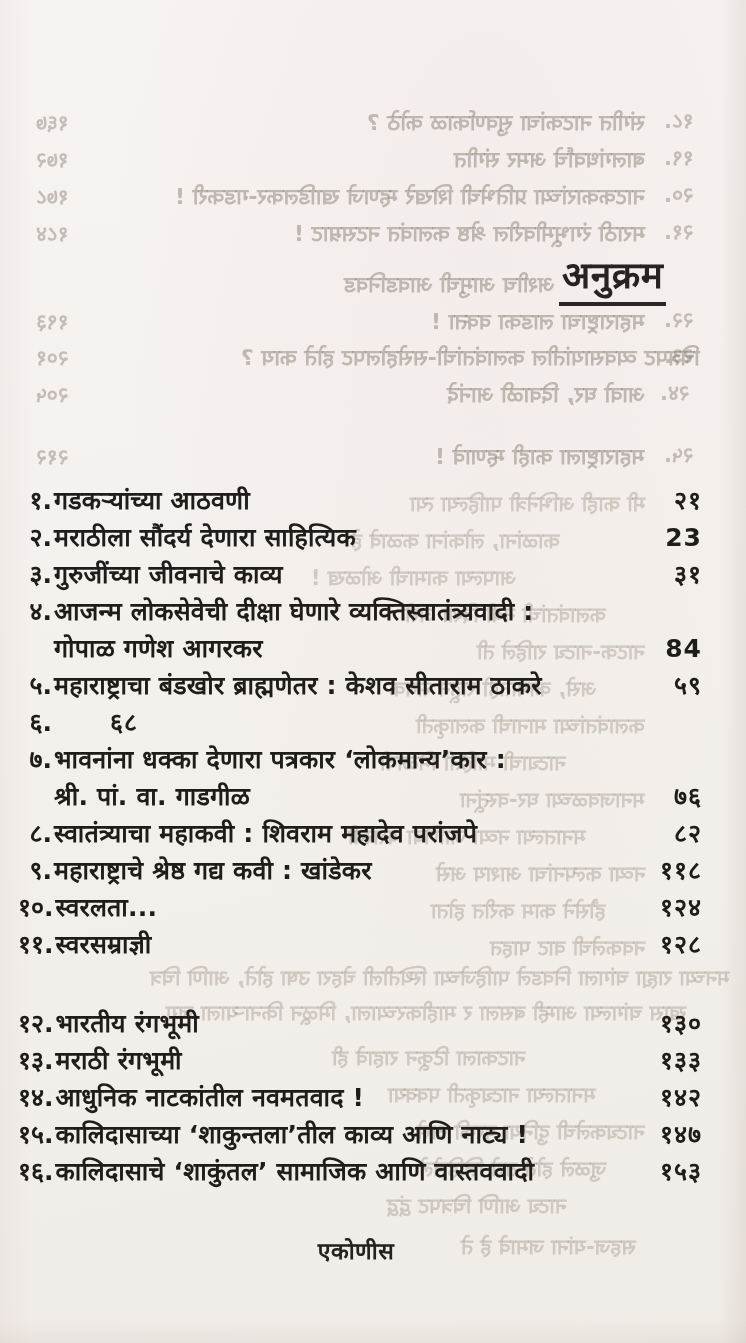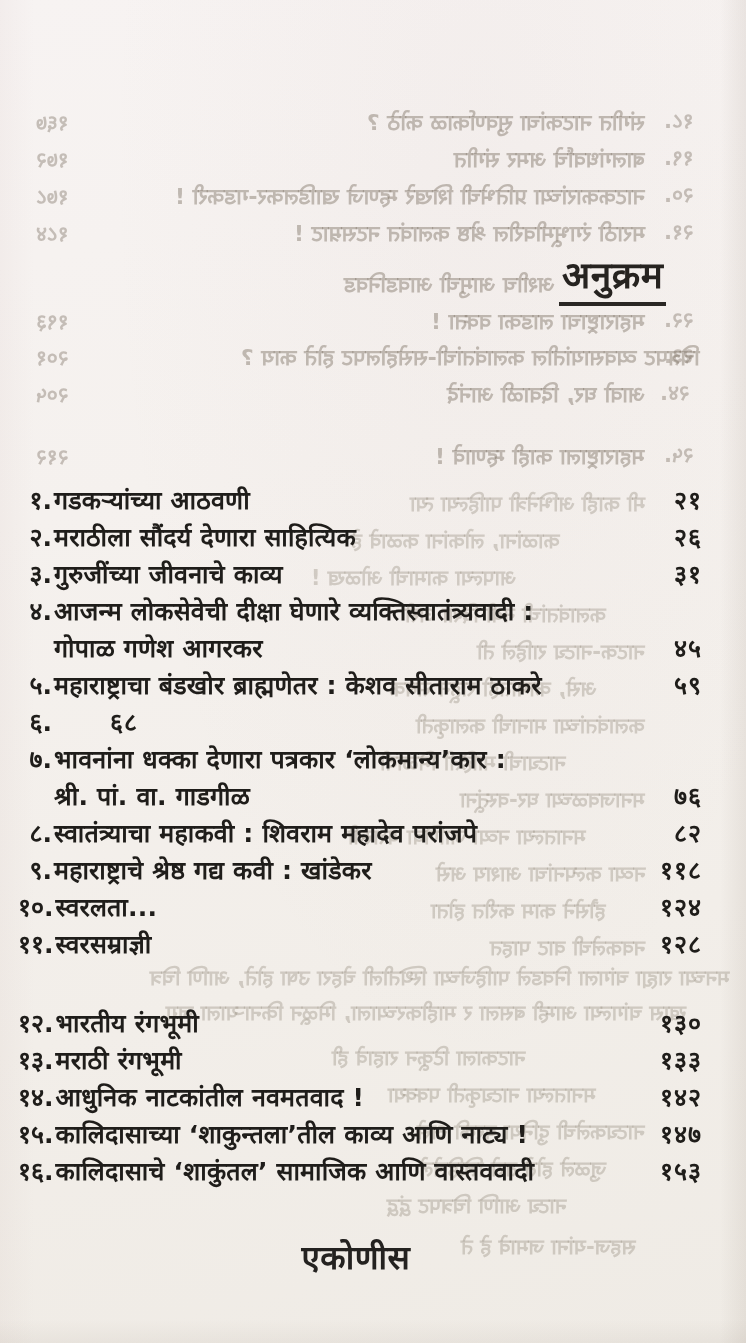--- a/index.html
+++ b/index.html
@@ -41,21 +41,21 @@
   }
   .tnum{flex:0 0 34px;text-align:right;}
   .ttitle{flex:1 1 auto;margin-left:2px;letter-spacing:.2px;}
   .tpage{flex:0 0 86px;text-align:right;letter-spacing:1px;}
   .trow.cont .tnum{visibility:hidden;}
   .trow.sec-gap{margin-top:42px;}
 
   
   .footer{
     position:absolute;top:1234px;left:0;width:712px;
-    text-align:center;font-size:33px;font-weight:700;
+    text-align:center;font-size:23px;font-weight:700;
     letter-spacing:.5px;color:#242220;
   }
 
   
   .bleed{
     position:absolute;white-space:nowrap;
     transform:scaleX(-1);
     font-weight:600;filter:blur(.5px);
     pointer-events:none;
   }
@@ -158,38 +158,38 @@
 
     <div class="trow">
       <span class="tnum">१.</span>
       <span class="ttitle">गडकऱ्यांच्या आठवणी</span>
       <span class="tpage">२१</span>
     </div>
 
     <div class="trow">
       <span class="tnum">२.</span>
       <span class="ttitle">मराठीला सौंदर्य देणारा साहित्यिक</span>
-      <span class="tpage">२६</span>
+      <span class="tpage">23</span>
     </div>
 
     <div class="trow">
       <span class="tnum">३.</span>
       <span class="ttitle">गुरुजींच्या जीवनाचे काव्य</span>
       <span class="tpage">३१</span>
     </div>
 
     <div class="trow">
       <span class="tnum">४.</span>
       <span class="ttitle">आजन्म लोकसेवेची दीक्षा घेणारे व्यक्तिस्वातंत्र्यवादी :</span>
       <span class="tpage"></span>
     </div>
     <div class="trow cont">
       <span class="tnum"></span>
       <span class="ttitle">गोपाळ गणेश आगरकर</span>
-      <span class="tpage">४५</span>
+      <span class="tpage">84</span>
     </div>
 
     <div class="trow">
       <span class="tnum">५.</span>
       <span class="ttitle">महाराष्ट्राचा बंडखोर ब्राह्मणेतर : केशव सीताराम ठाकरे</span>
       <span class="tpage">५९</span>
     </div>
 
     <div class="trow">
       <span class="tnum">६.</span>

